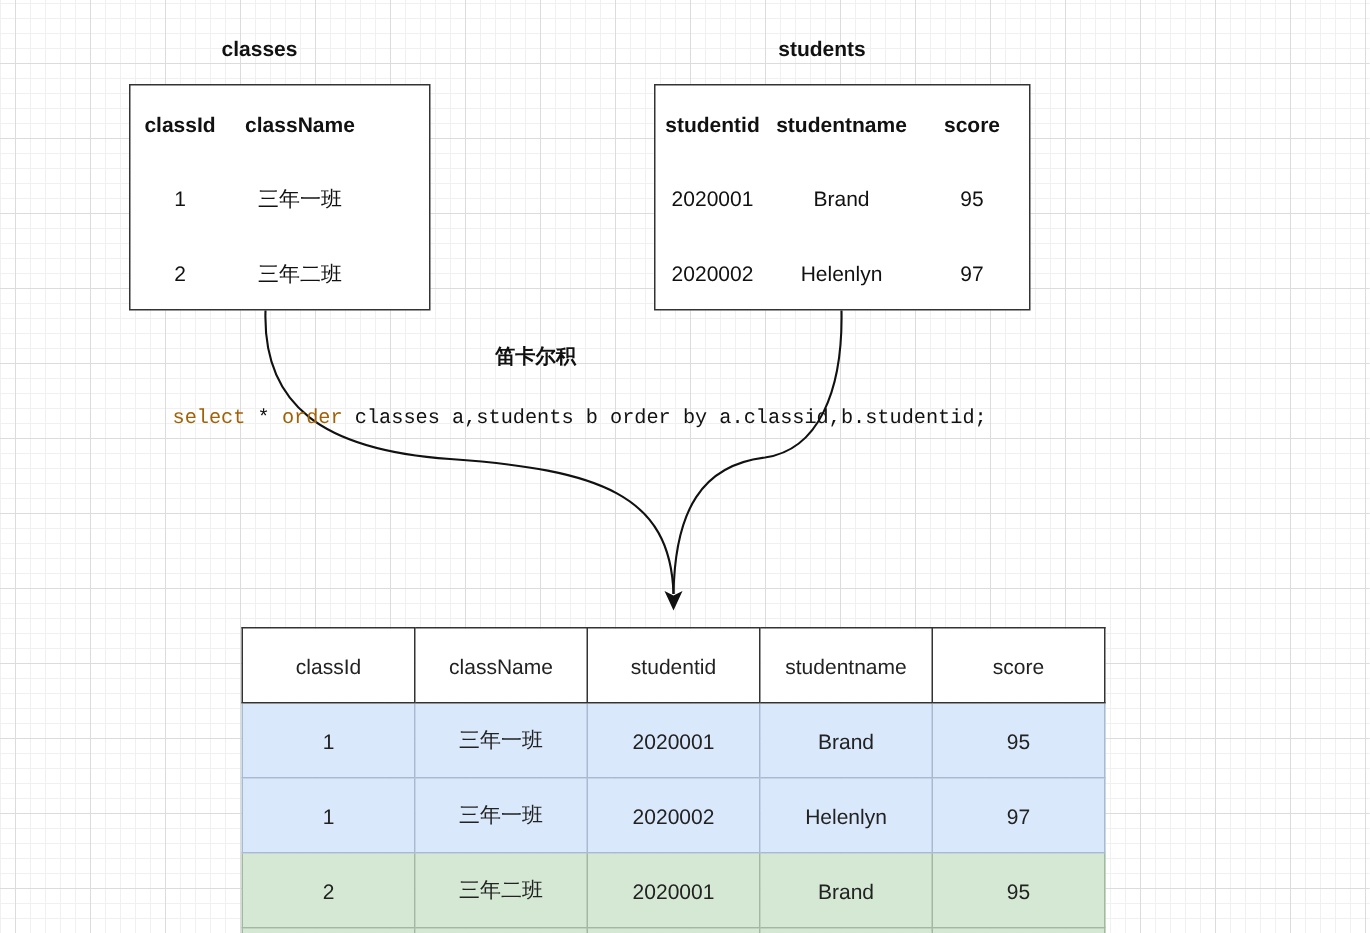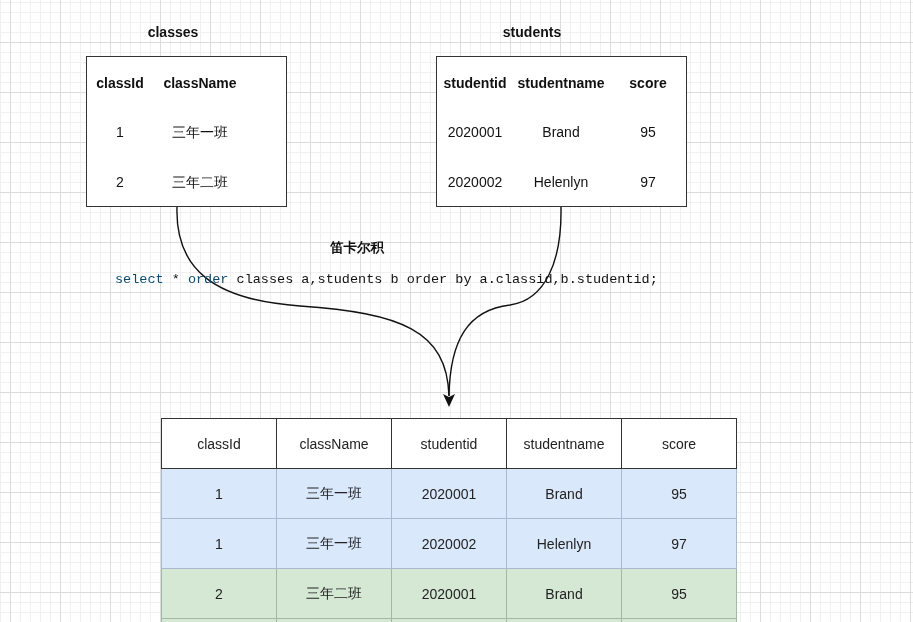--- a/index.html
+++ b/index.html
@@ -18,41 +18,41 @@
   }
   .abs { position: absolute; }
   .title { font-weight: bold; font-size: 14px; text-align: center; }
   .box { border: 1.5px solid #333; background: #fff; box-sizing: border-box; }
   .cell { position: absolute; font-size: 14px; text-align: center; }
   .hdr { font-weight: bold; }
   .sql {
     font-family: "Liberation Mono", "DejaVu Sans Mono", monospace;
     font-size: 13.5px; white-space: pre; color: #111;
   }
-  .kw { color: #0c4a6e; }
+  .kw { color: #a16207; }
   .label-cn { font-weight: bold; font-size: 13.5px; }
   table.result {
     position: absolute; left: 161px; top: 418px;
     border-collapse: collapse; table-layout: fixed;
     font-size: 14px; color: #222;
   }
   table.result td, table.result th {
     width: 114px; height: 49px; text-align: center; font-weight: normal;
     border: 1px solid #9aa5b5; padding: 0;
   }
   table.result thead th { background: #ffffff; border-color: #333; border-width: 1.5px; }
   table.result tr.blue td { background: #dae8fc; border-color: #a9b9cf; }
   table.result tr.green td { background: #d5e8d4; border-color: #a3b8a2; }
   svg.arrows { position: absolute; left: 0; top: 0; pointer-events: none; }
 </style>
 </head>
 <body>
 
 <div class="abs title" style="left:136px; top:24px; width:74px;text-align:center;">classes</div>
-<div class="abs title" style="left:492px; top:24px; width:80px;">students</div>
+<div class="abs title" style="left:508px; top:24px; width:80px;">students</div>
 
 <div class="abs box" style="left:86px; top:56px; width:201px; height:151px;">
   <div class="cell hdr" style="left:4px; top:18px; width:58px;">classId</div>
   <div class="cell hdr" style="left:70px; top:18px; width:86px;">className</div>
   <div class="cell" style="left:4px; top:67px; width:58px;">1</div>
   <div class="cell" style="left:70px; top:67px; width:86px;">三年一班</div>
   <div class="cell" style="left:4px; top:117px; width:58px;">2</div>
   <div class="cell" style="left:70px; top:117px; width:86px;">三年二班</div>
 </div>
 
@@ -61,21 +61,21 @@
   <div class="cell hdr" style="left:76px; top:18px; width:96px;">studentname</div>
   <div class="cell hdr" style="left:184px; top:18px; width:54px;">score</div>
   <div class="cell" style="left:2px; top:67px; width:72px;">2020001</div>
   <div class="cell" style="left:76px; top:67px; width:96px;">Brand</div>
   <div class="cell" style="left:184px; top:67px; width:54px;">95</div>
   <div class="cell" style="left:2px; top:117px; width:72px;">2020002</div>
   <div class="cell" style="left:76px; top:117px; width:96px;">Helenlyn</div>
   <div class="cell" style="left:184px; top:117px; width:54px;">97</div>
 </div>
 
-<div class="abs label-cn" style="left:330px; top:239px;text-align:right;">笛卡尔积</div>
+<div class="abs label-cn" style="left:330px; top:229px;text-align:right;">笛卡尔积</div>
 
 <svg class="arrows" width="913" height="622">
   <path d="M177,207 C175,270 215,300 300,306 C400,313 447,330 449,396" fill="none" stroke="#111" stroke-width="1.4"></path>
   <path d="M561,207 C562,262 545,300 510,305 C468,310 450,340 449,396" fill="none" stroke="#111" stroke-width="1.4"></path>
   <path d="M443,394 L449,407 L455,394 L449,397 Z" fill="#111"></path>
 </svg>
 
 <div class="abs sql" style="left:115px; top:272px;"><span class="kw">select</span><span> * </span><span class="kw">order</span><span> classes a,students b order by a.classid,b.studentid;</span></div>
 
 <table class="result">

